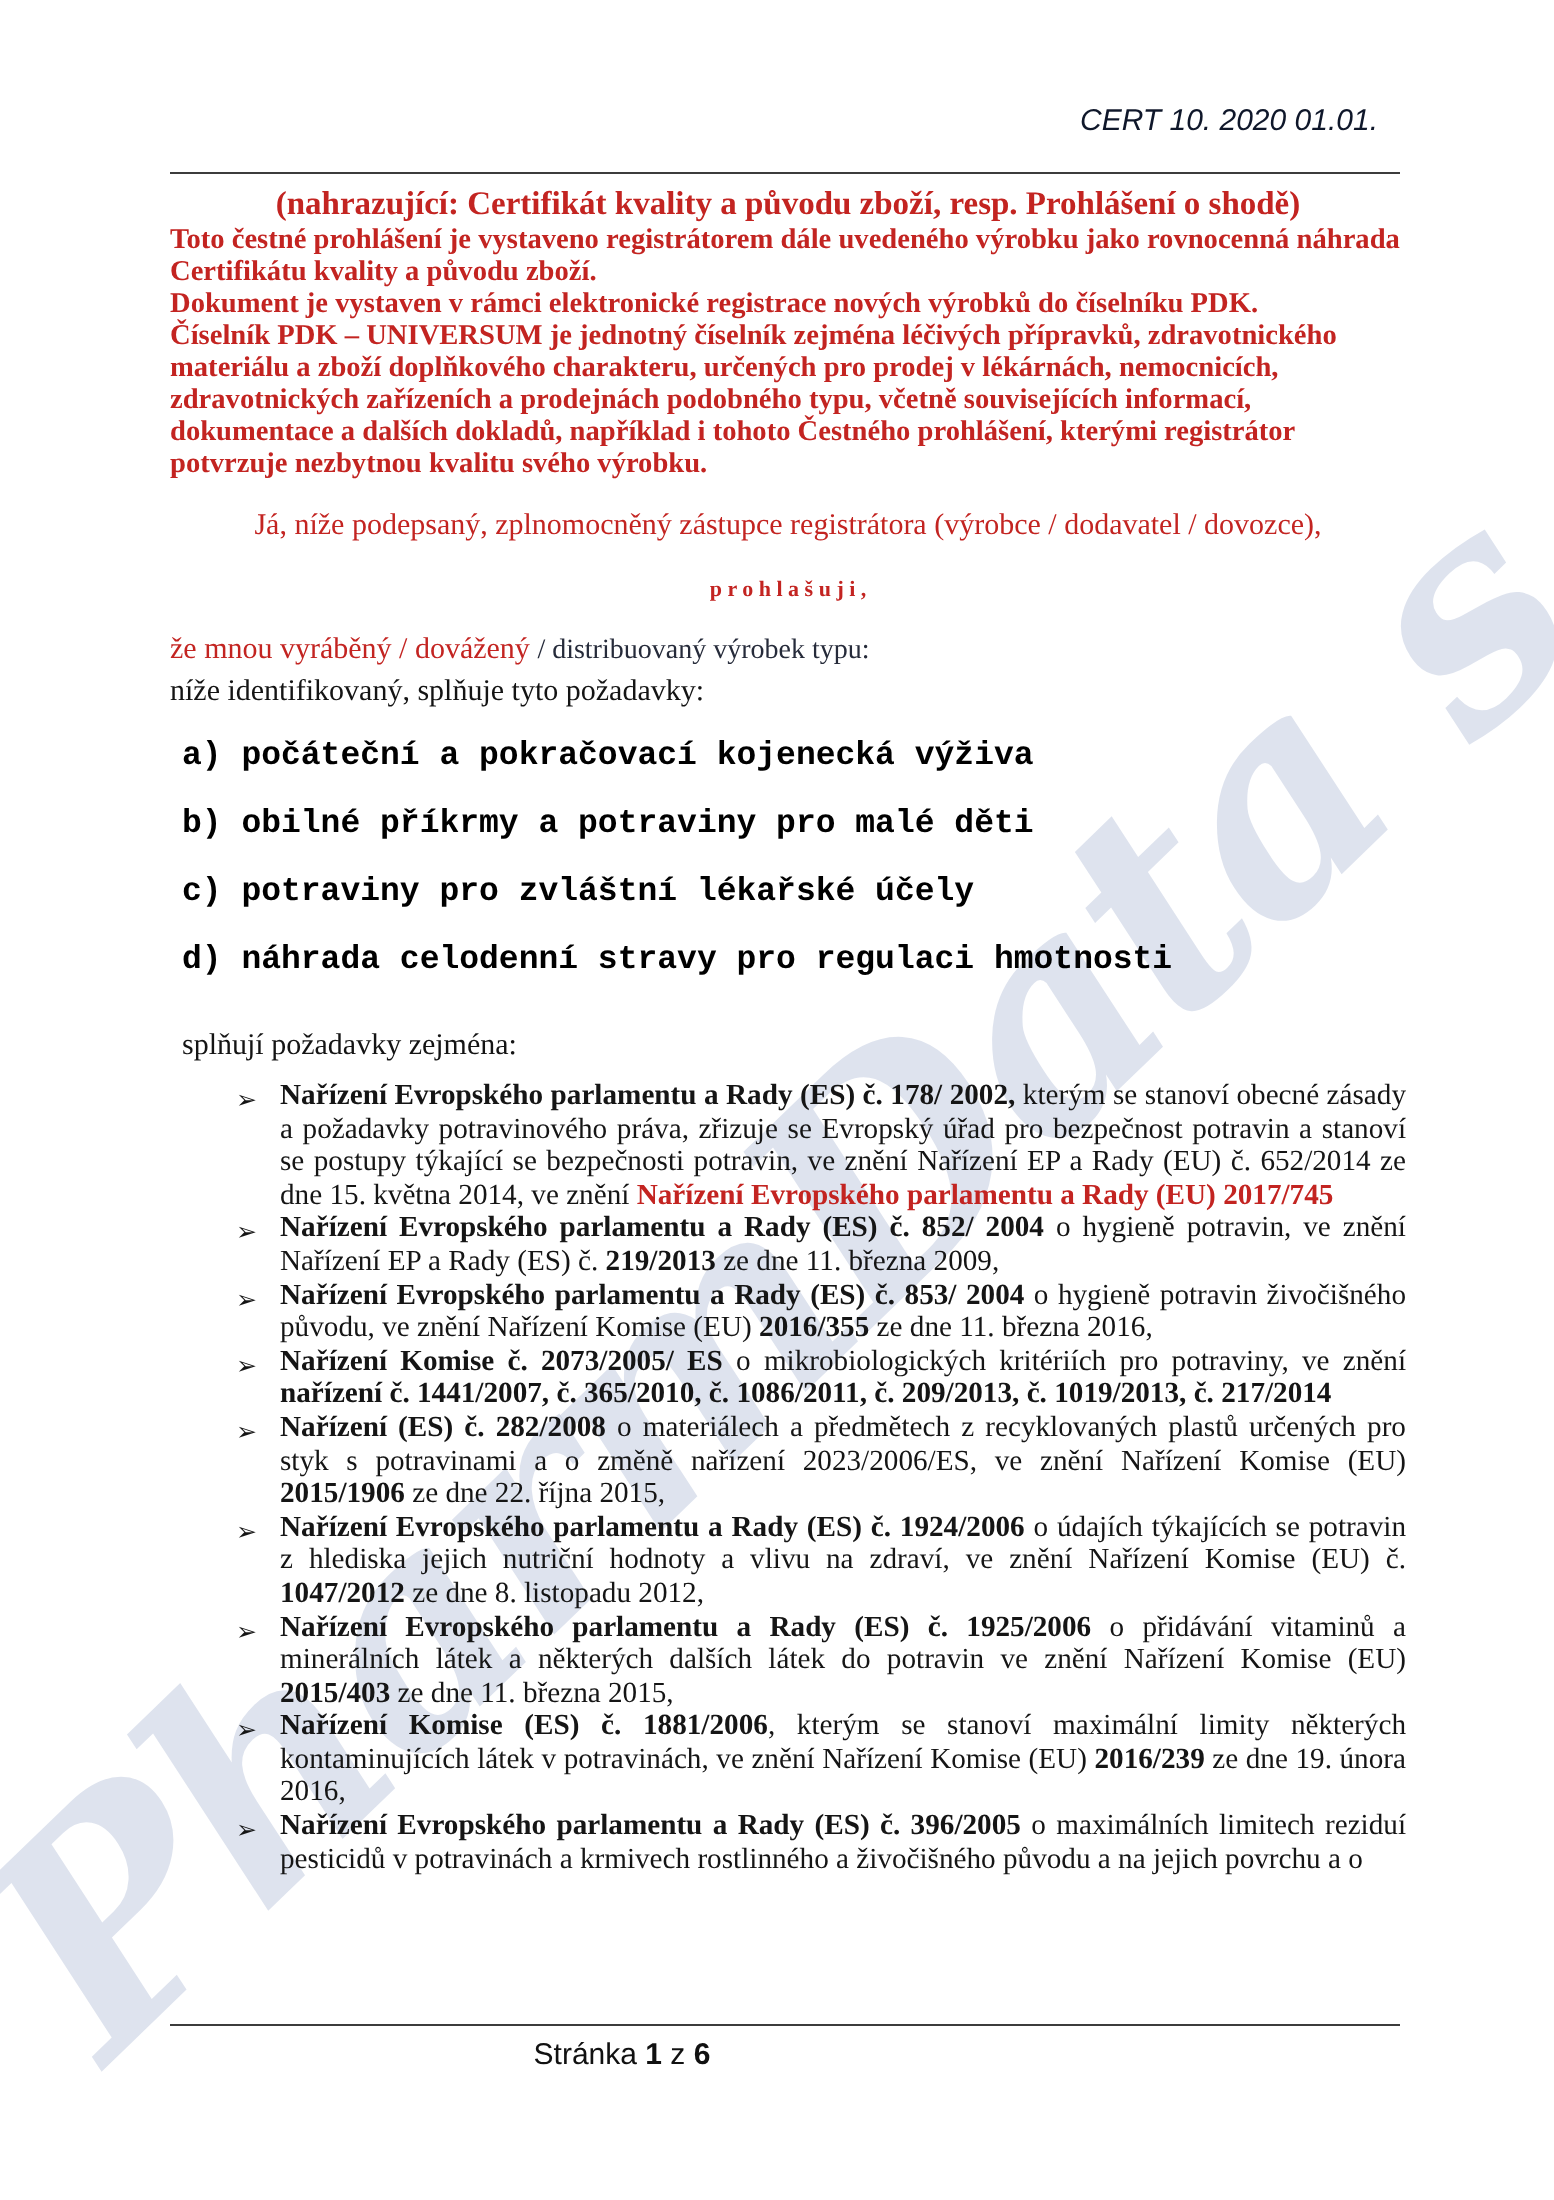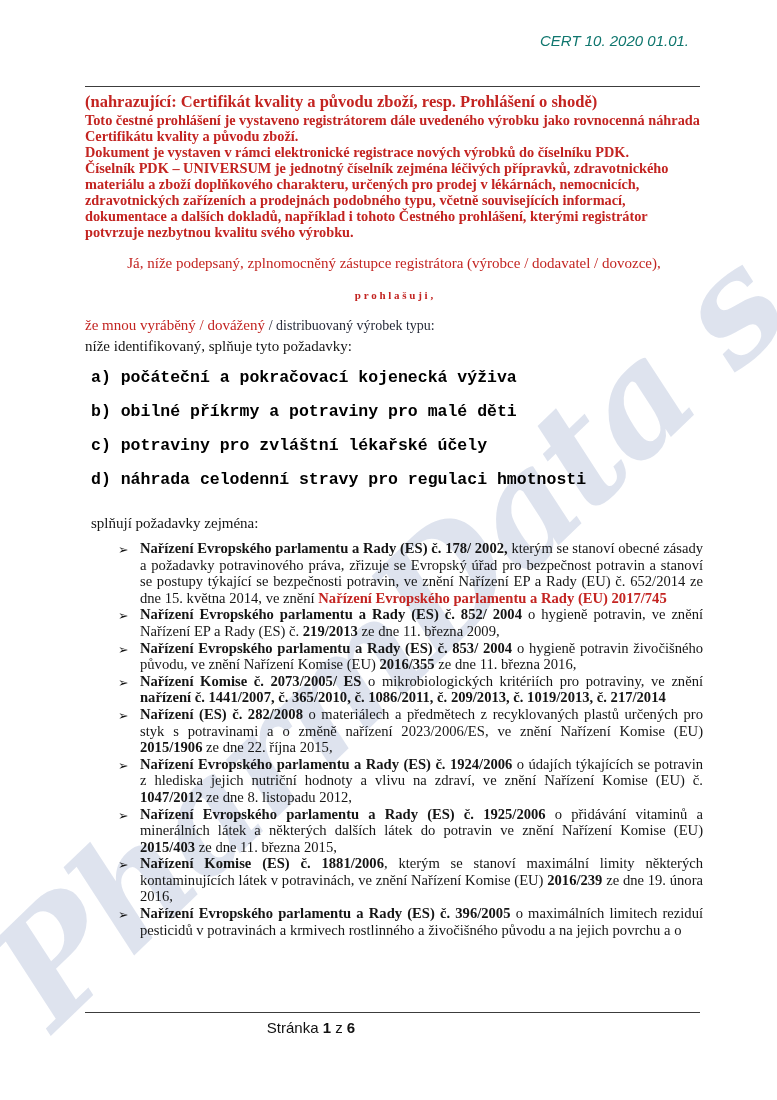--- a/index.html
+++ b/index.html
@@ -9,37 +9,37 @@
     font-family:"Liberation Serif", serif;
   }
   .watermark{
     position:absolute;left:-140px;top:520px;width:1120px;
     transform:rotate(-44deg);transform-origin:center;
     font-family:"DejaVu Serif", serif;font-style:italic;font-weight:bold;
     font-size:148px;white-space:nowrap;text-align:center;
     color:var(--wm);pointer-events:none;z-index:0;letter-spacing:-4px;
   }
   .header-ref{
-    position:absolute;top:32px;right:88px;
+    position:absolute;top:52px;right:88px;
     font-family:"Liberation Sans", sans-serif;font-style:italic;
-    font-size:15px;color:#0f766e;z-index:2;
+    font-size:15px;color:#0f172a;z-index:2;
   }
   .header-line{position:absolute;top:86px;left:85px;right:77px;border-top:1.4px solid #3c3c3c;z-index:2;}
   .footer-line{position:absolute;top:1012px;left:85px;right:77px;border-top:1.4px solid #3c3c3c;z-index:2;}
   .footer{
     position:absolute;top:1019px;left:0;width:622px;text-align:center;
     font-family:"Liberation Sans", sans-serif;font-size:15px;color:#111;z-index:2;
   }
   .content{position:absolute;left:85px;top:92px;width:618px;z-index:1;}
   .doc-title{
     text-align:center;color:var(--red);font-weight:bold;
     font-size:27px;line-height:32px;margin-top:6px;
   }
   .doc-subtitle{
-    color:var(--red);font-weight:bold;
+    text-align:center;color:var(--red);font-weight:bold;
     font-size:16.5px;line-height:20px;
   }
   .preambule-heading{
     color:var(--red);font-weight:bold;font-size:20px;line-height:24px;margin-top:18px;
   }
   .preambule-para{
     color:var(--red);font-weight:bold;font-size:14.3px;line-height:16px;
   }
   .decl-intro{
     text-align:center;color:var(--red);font-size:15px;line-height:17px;margin-top:15px;

